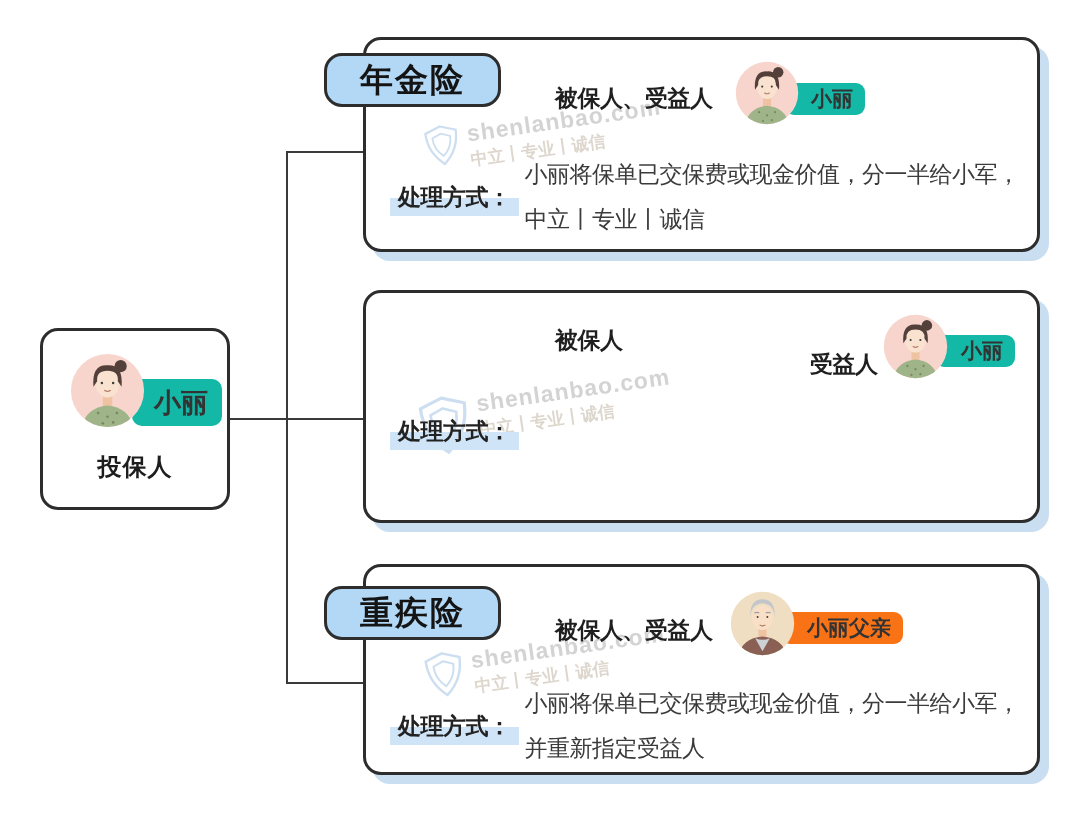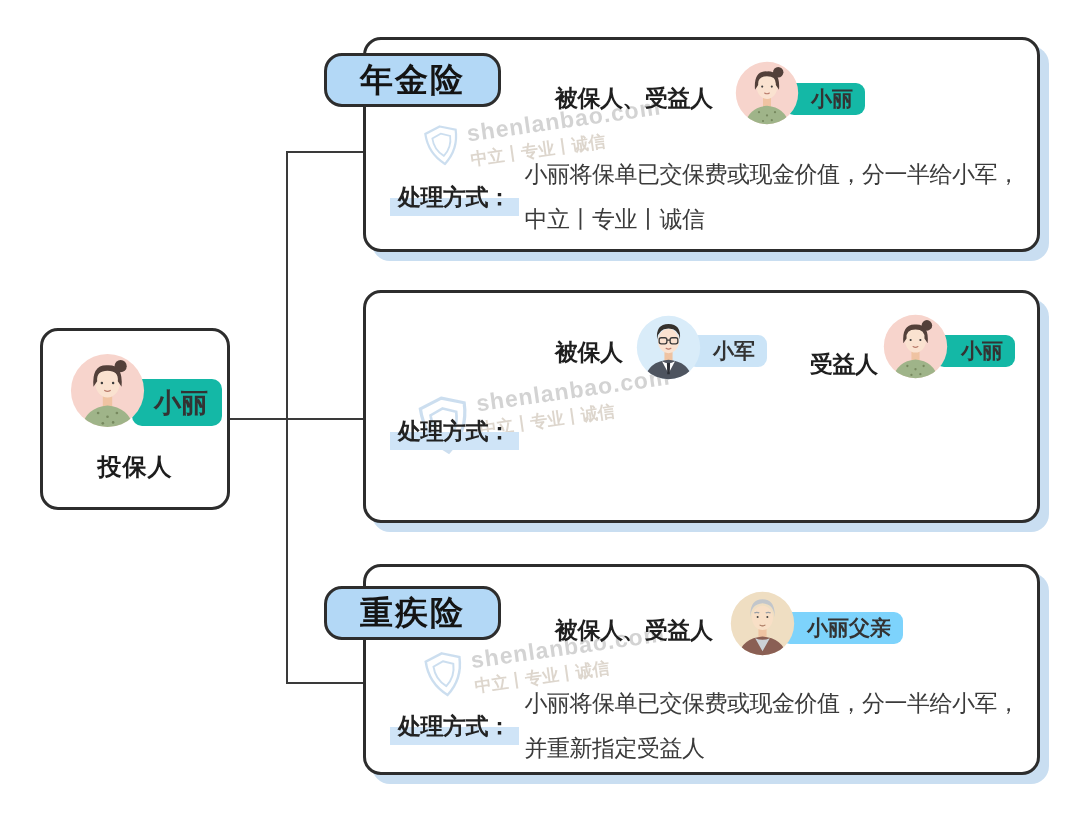--- a/index.html
+++ b/index.html
@@ -48,21 +48,21 @@
   .role-label{position:absolute;font-size:23px;font-weight:700;color:#1f1f1f;letter-spacing:-0.5px;white-space:nowrap;z-index:5;}
   .person{position:absolute;z-index:5;}
   .avatar{position:relative;display:block;border-radius:50%;z-index:2;}
   .badge{
     position:absolute;display:flex;align-items:center;justify-content:center;
     font-size:21px;font-weight:700;color:#333;border-radius:9px;
     padding:0 12px 0 26px;height:32px;white-space:nowrap;z-index:1;box-sizing:border-box;
   }
   .badge.pink{background:#14b8a6;}
   .badge.blue{background:#cbe4f7;}
-  .badge.tan{background:#7dd3fc;}
+  .badge.tan{background:#f97316;}
   
   .method{position:absolute;display:flex;align-items:center;z-index:5;}
   .method-label{
     font-size:23px;font-weight:700;color:#222;white-space:nowrap;letter-spacing:-0.5px;
     line-height:45px;padding:0 8px;margin-left:-8px;
     background:linear-gradient(to bottom,transparent 52%,#cfe4f7 52%,#cfe4f7 92%,transparent 92%);
   }
   .method-text{margin-left:6px;}
   .method-line{
     font-size:23px;font-weight:400;color:#3b3b3b;line-height:45px;
@@ -191,27 +191,21 @@
   <div class="card" id="card-life">
     <div class="wm" style="left:52px;top:88px;">
       <svg class="wm-shield" width="52" height="60">
           <use href="#wm-shield"></use>
         </svg>
       <div class="wm-lines">
         <span class="wm-line1">shenlanbao.com</span>
         <span class="wm-line2">中立丨专业丨诚信</span>
       </div>
     </div>
-    <div class="role-label" style="left:189px;top:44px;">被保人</div>
-    <div class="person" style="left:270px;top:22px;">
-      <span class="badge blue" style="left:51px;top:20px;">小军</span>
-      <svg class="avatar" width="65" height="65">
-          <use href="#av-man"></use>
-        </svg>
-    </div>
+    <div class="role-label" style="left:189px;top:32px;">被保人</div>
     <div class="role-label" style="left:444px;top:56px;">受益人</div>
     <div class="person" style="left:517px;top:21px;">
       <span class="badge pink" style="left:52px;top:21px;">小丽</span>
       <svg class="avatar" width="65" height="65">
           <use href="#av-woman"></use>
         </svg>
     </div>
     <div class="method" style="left:32px;top:116px;">
       <span class="method-label">处理方式：</span>
     </div>

